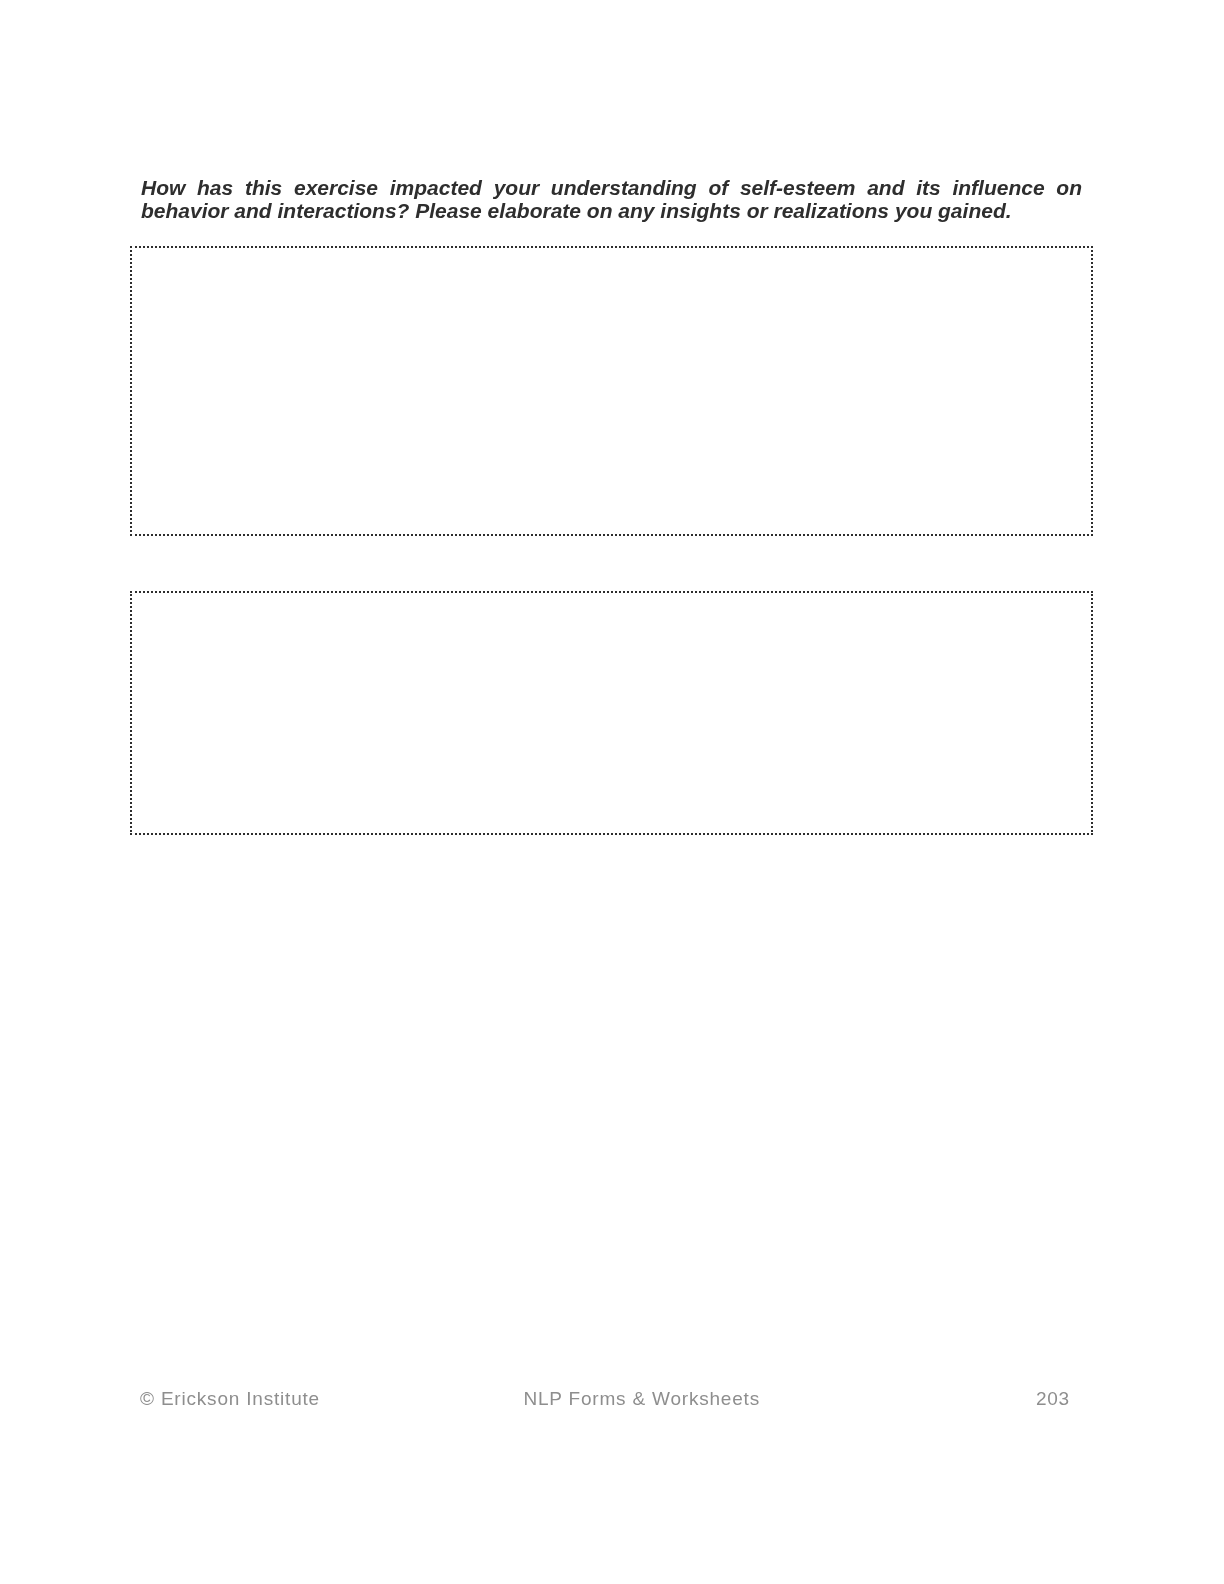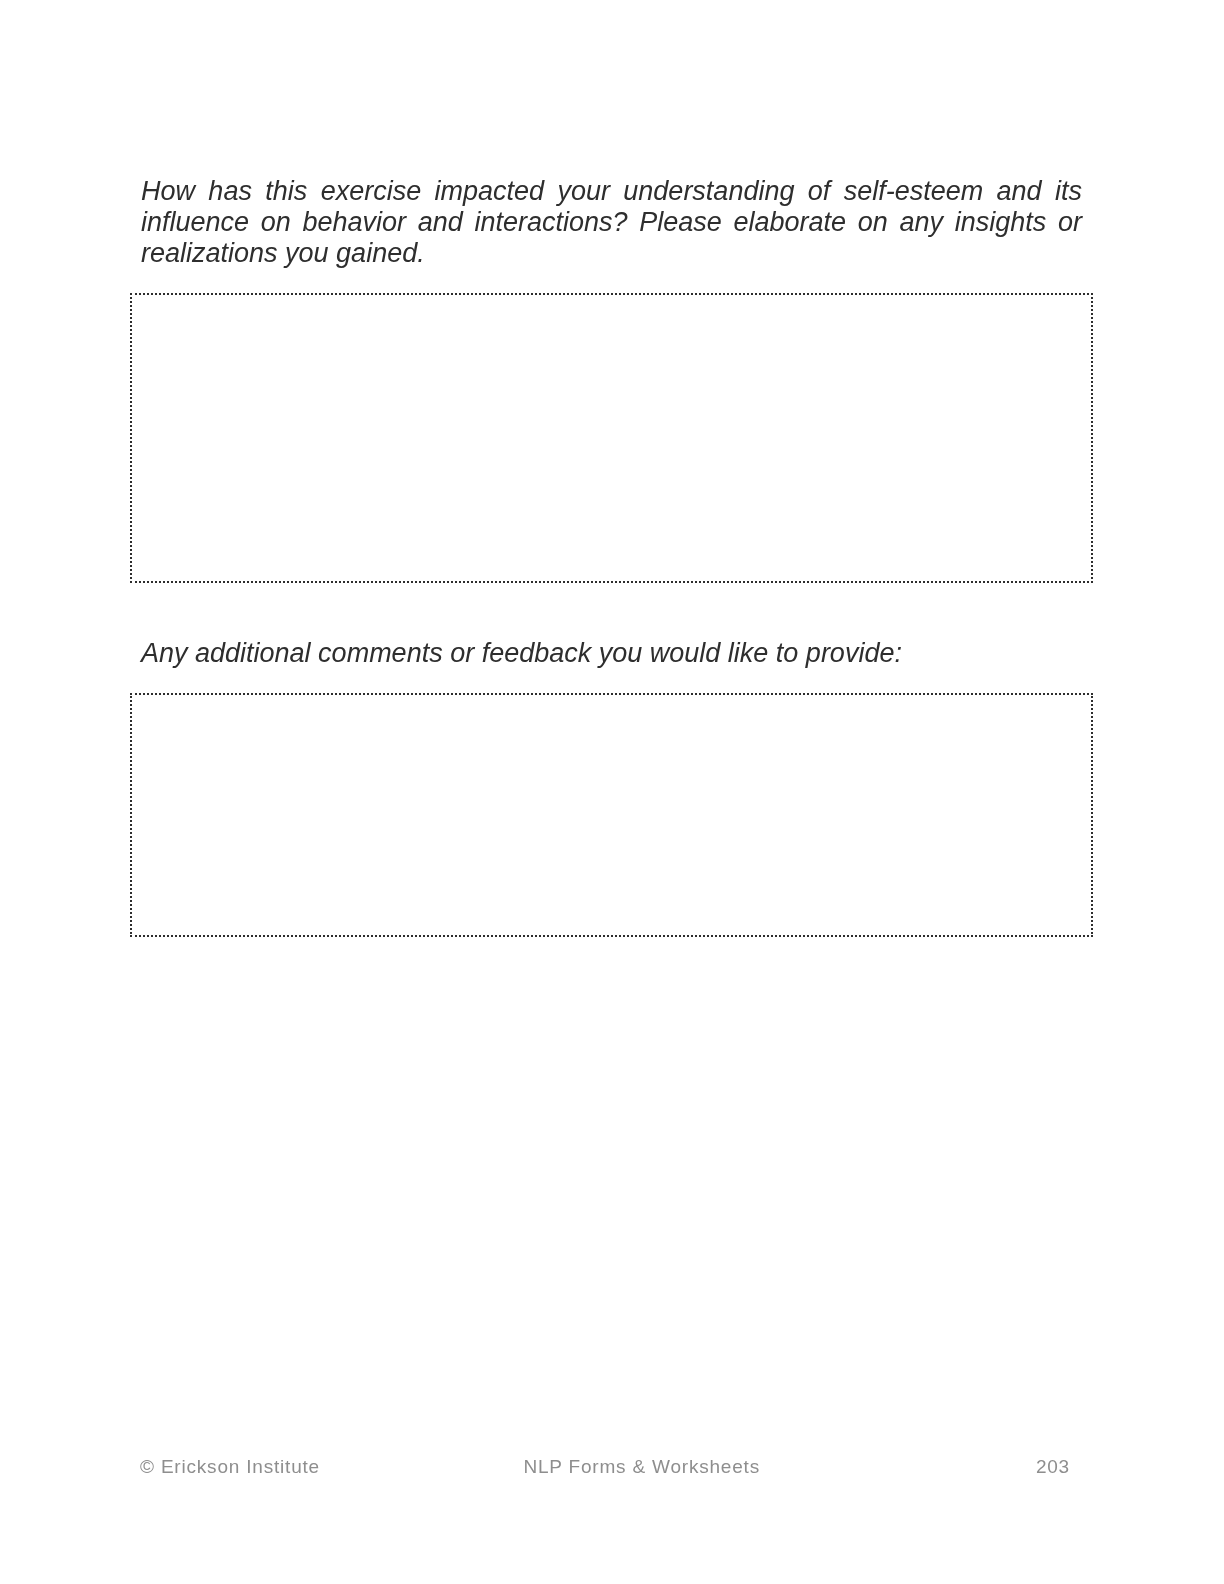--- a/index.html
+++ b/index.html
@@ -16,23 +16,23 @@
     position: absolute;
     left: 130px;
     width: 963px;
     top: 0;
   }
   .section-1 { margin-top: 176px; }
   .section-2 { margin-top: 54px; }
   .section-3 { margin-top: 55px; }
   .question {
     font-style: italic;
-    font-weight: 400;
-    font-size: 27px;
-    line-height: 31px;
+    font-weight: 700;
+    font-size: 21px;
+    line-height: 23px;
     color: #2e2e2e;
     text-align: justify;
     padding: 0 11px;
   }
   .question.no-justify { text-align: left; }
   .answer-box {
     margin-top: 24px;
     border: 2px dotted #2d2d2d;
     background: #ffffff;
     width: 100%;
@@ -40,21 +40,21 @@
     font-size: 20px;
     color: #2e2e2e;
     padding: 10px 12px;
   }
   .answer-box.h-tall { height: 290px; }
   .answer-box.h-short { height: 244px; }
   .footer {
     position: absolute;
     left: 140px;
     right: 154px;
-    top: 1456px;
+    top: 1388px;
     display: flex;
     align-items: baseline;
     font-size: 19px;
     letter-spacing: 0.8px;
     color: #8e8e8e;
     font-weight: 300;
   }
   .footer .f-left  { flex: 1; text-align: left; }
   .footer .f-center{ flex: 1; text-align: right; }
   .footer .f-right { flex: 1; text-align: right; }
@@ -65,21 +65,20 @@
 <div class="page">
   <div class="content">
 
     <div class="section section-1">
       <p class="question">How has this exercise impacted your understanding of self-esteem and its influence on behavior and interactions? Please elaborate on any insights or realizations you gained.</p>
       <div class="answer-box h-tall"></div>
     </div>
 
 
     <div class="section section-3">
-      <p class="question no-justify">Any additional comments or feedback you would like to provide:</p>
       <div class="answer-box h-short"></div>
     </div>
 
   </div>
 
   <div class="footer">
     <span class="f-left">© Erickson Institute</span>
     <span class="f-center">NLP Forms &amp; Worksheets</span>
     <span class="f-right">203</span>
   </div>

